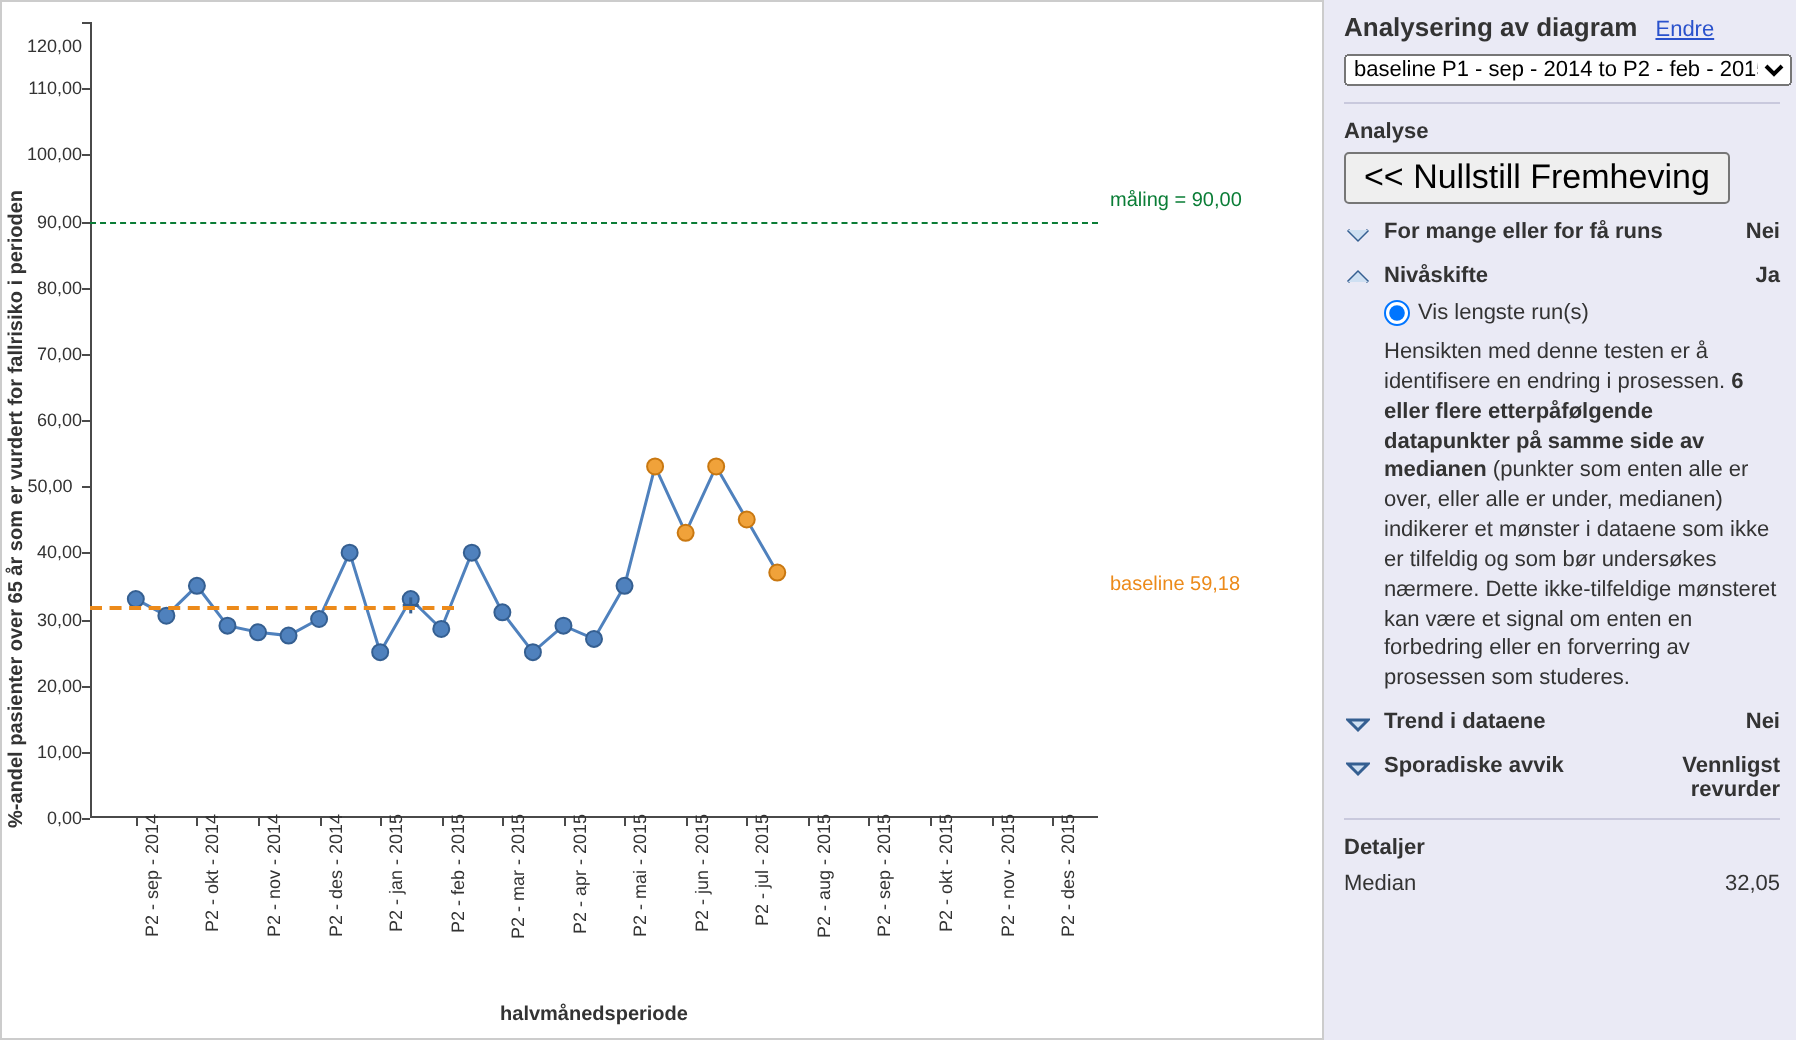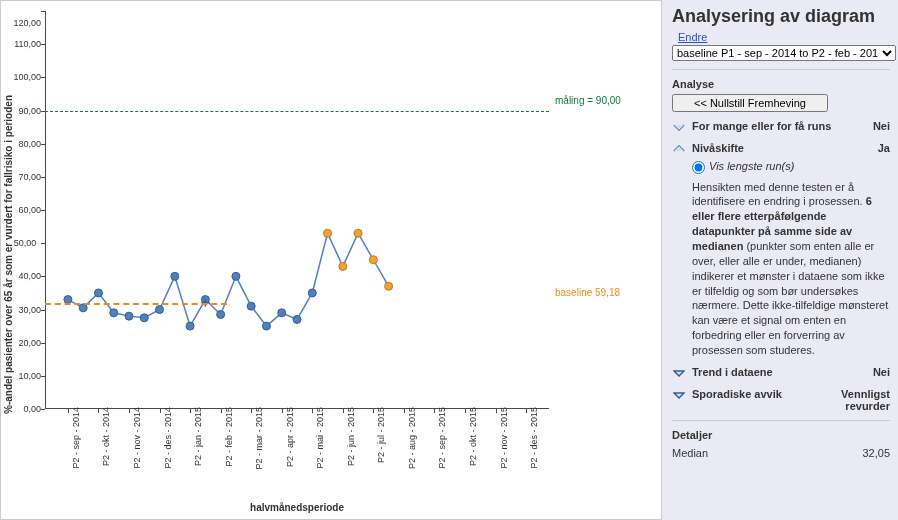--- a/index.html
+++ b/index.html
@@ -20,34 +20,34 @@
 .refline{position:absolute;left:0;width:100%;height:0}
 .ref-mal{border-top:1px dashed #0a7d36}
 .ref-base{border-top:2px dashed #ec8a1a}
 .ref-lbl{position:absolute;left:510px;font-size:10px;white-space:nowrap}
 .ref-lbl.mal{color:#0a7d36}
 .ref-lbl.base{color:#ec8a1a}
 svg.series{position:absolute;left:0;top:0;width:504px;height:398px;overflow:visible}
 .pt{fill:#4f81bd;stroke:#355f91;stroke-width:1}
 .pt.hi{fill:#f0a23a;stroke:#c97811}
 .ln{stroke:#4f81bd;stroke-width:1.5;fill:none}
-#side h3{font-size:18px;margin:0 0 4px 0;font-weight:bold;color:#333;display:inline-block}
+#side h3{font-size:13px;margin:0 0 4px 0;font-weight:bold;color:#333;display:inline-block}
 #side .endre{color:#2a52cc;font-size:11px;text-decoration:underline;cursor:pointer;margin-left:6px}
 #side select{width:224px;font-size:11px;margin-top:2px}
 .sect{margin-top:4px}
 .sect-title{font-weight:bold;font-size:11px}
-button.nullstill{font-size:11px;margin-top:4px;padding:1px 20px}
+button.nullstill{font-size:17px;margin-top:4px;padding:1px 8px}
 .rule{display:flex;align-items:flex-start;margin-top:8px}
 .rule .tw{width:14px;height:14px;margin-right:6px;display:inline-flex;align-items:center;justify-content:center;cursor:pointer}
 .rule .name{flex:1;font-weight:bold}
 .rule .res{font-weight:bold;min-width:44px;text-align:right}
 .sub{margin-left:20px;margin-top:4px;font-size:11px;color:#333}
 .sub .radio{margin-top:2px}
 .sub .radio input{vertical-align:middle;margin:0 4px 0 0}
-.sub .radio label{font-style:italic}
+.sub .radio label{}
 .sub p{margin:6px 0 0 0;line-height:1.35}
 .detrow{display:flex;margin-top:6px}
 .detrow .k{flex:1}
 .detrow .v{font-weight:normal}
 hr.thin{border:none;border-top:1px solid #c9c9dd;margin:8px 0}
 </style>
 </head>
 <body>
 
 <div id="wrap">

